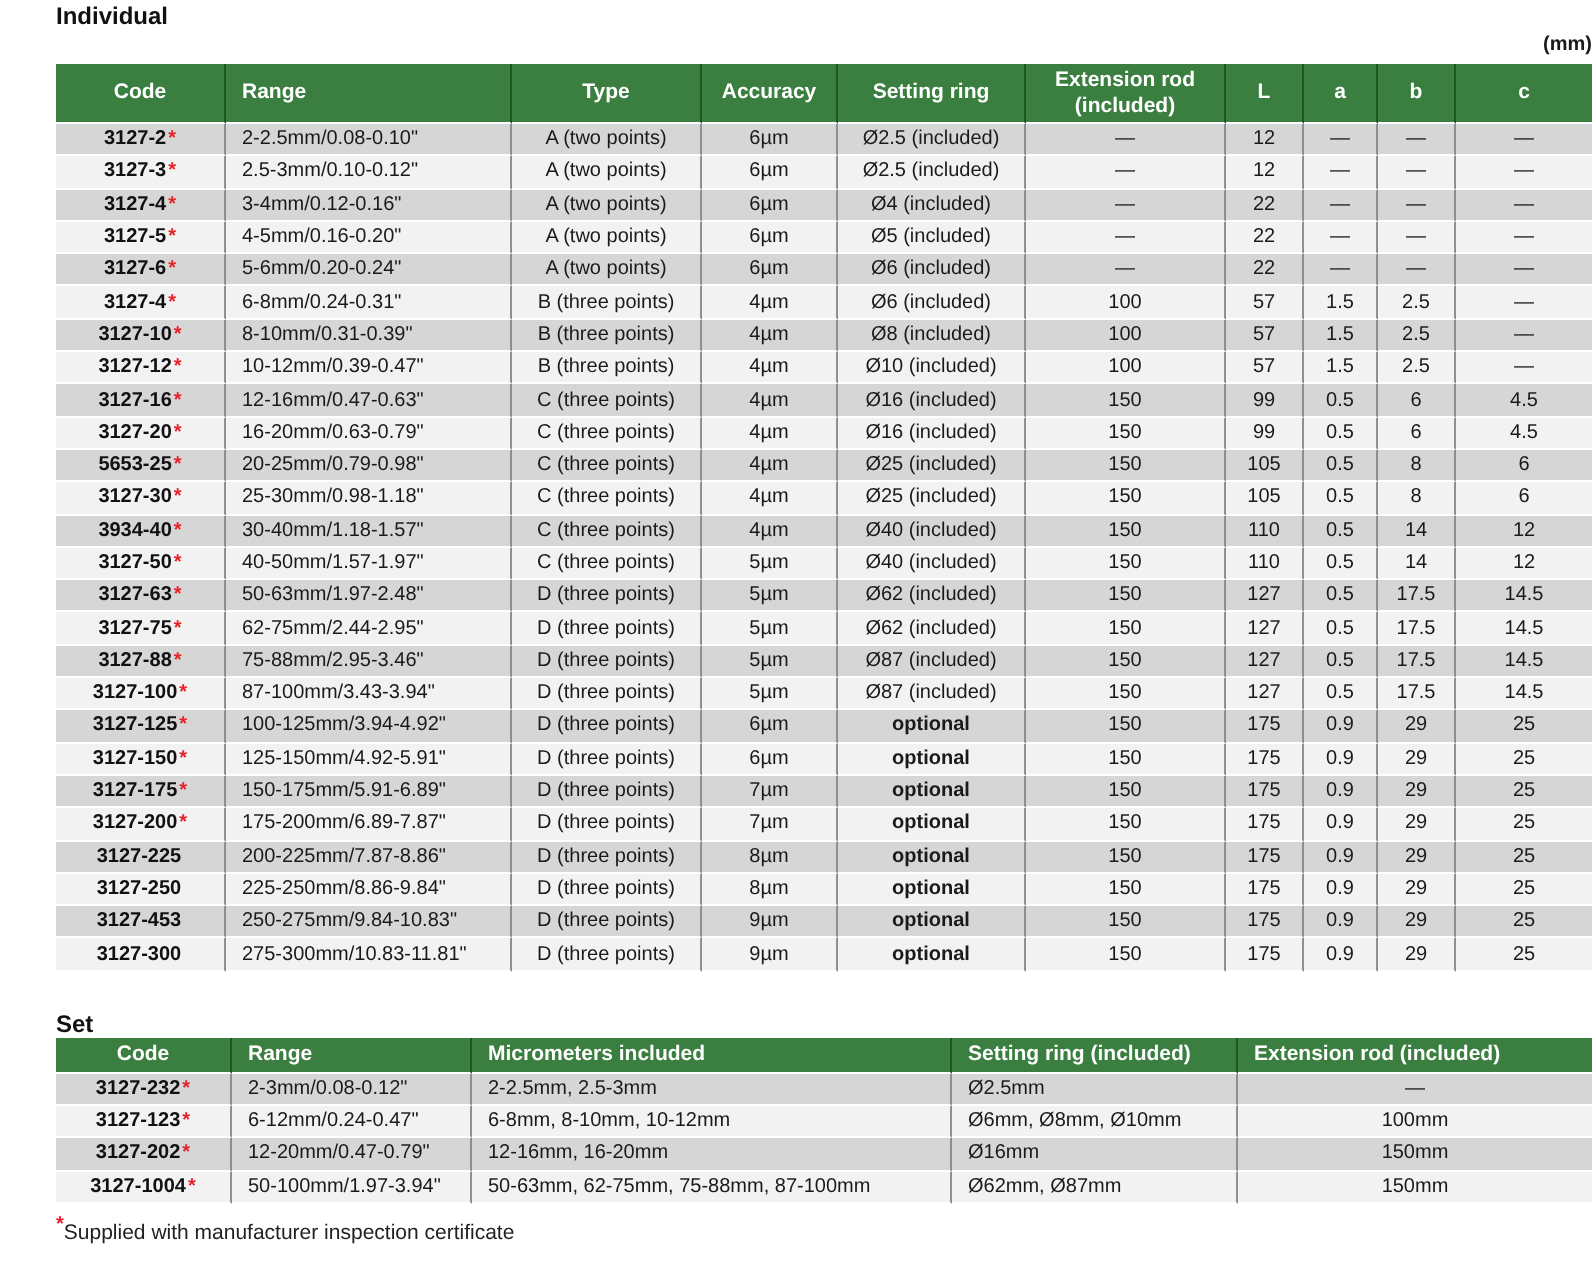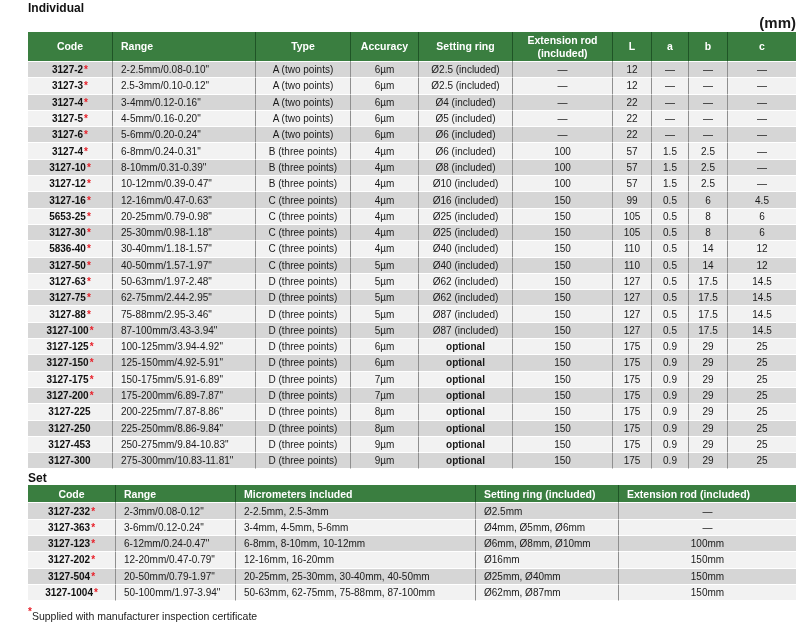--- a/index.html
+++ b/index.html
@@ -1,36 +1,36 @@
 <!DOCTYPE html>
 <html><head>
 <meta charset="utf-8">
 <style>
   html,body{margin:0;padding:0;background:#ffffff;}
   body{width:798px;height:642px;font-family:"Liberation Sans","DejaVu Sans",sans-serif;color:#1a1a1a;overflow:hidden;}
   .page{padding:2px 8px 0 28px;width:768px;}
   .page-title{font-size:12px;font-weight:bold;color:#111;height:13px;line-height:13px;}
-  .unit-row{text-align:right;font-size:15px;font-weight:bold;height:17px;line-height:15px;}
+  .unit-row{text-align:right;font-size:10px;font-weight:bold;height:17px;line-height:15px;}
   table{border-collapse:separate;border-spacing:0;table-layout:fixed;width:768px;}
   th{background:#3a7e40;color:#fff;font-weight:bold;font-size:10.5px;text-align:center;
      border-right:1px solid #1f5426;border-bottom:1px solid #fff;padding:0 2px;box-sizing:border-box;line-height:1.15;}
   th:last-child{border-right:none;}
   td{font-size:10px;text-align:center;border-right:1px solid #8f8f8f;border-bottom:1px solid #fff;
      padding:0 2px;box-sizing:border-box;height:16.3px;line-height:15px;white-space:nowrap;overflow:hidden;}
   td:last-child{border-right:none;}
   tbody tr:nth-child(odd) td{background:#d6d6d6;}
   tbody tr:nth-child(even) td{background:#f2f2f2;}
   .ind thead th{height:30px;}
   .set thead th{height:18px;text-align:left;padding-left:8px;}
   .set thead th.c-code{text-align:center;padding-left:2px;}
   td.left{text-align:left;padding-left:8px;}
   td.code{font-weight:bold;color:#111;margin-top:10px;}
   .star{color:#e8202a;font-weight:bold;margin-left:1px;}
   td.bold{font-weight:bold;}
-  .set-title{margin-top:3px;}
+  .set-title{margin-top:20px;}
   .footnote{margin-top:4px;font-size:10.5px;color:#222;height:14px;line-height:14px;}
   .footnote .fstar{color:#e8202a;font-weight:bold;vertical-align:super;font-size:10px;}
 </style>
 </head>
 <body>
 
 <div class="page">
 
   <div class="page-title">Individual</div>
   <div class="unit-row">(mm)</div>
@@ -173,20 +173,32 @@
     <td>C (three points)</td>
     <td>4µm</td>
     <td>Ø16 (included)</td>
     <td>150</td>
     <td>99</td>
     <td>0.5</td>
     <td>6</td>
     <td>4.5</td>
   </tr>
 
+  <tr>
+    <td class="code"><span>3127-20</span><span class="star">*</span></td>
+    <td class="left">16-20mm/0.63-0.79"</td>
+    <td>C (three points)</td>
+    <td>4µm</td>
+    <td>Ø16 (included)</td>
+    <td>150</td>
+    <td>99</td>
+    <td>0.5</td>
+    <td>6</td>
+    <td>4.5</td>
+  </tr>
 
   <tr>
     <td class="code"><span>5653-25</span><span class="star">*</span></td>
     <td class="left">20-25mm/0.79-0.98"</td>
     <td>C (three points)</td>
     <td>4µm</td>
     <td>Ø25 (included)</td>
     <td>150</td>
     <td>105</td>
     <td>0.5</td>
@@ -201,21 +213,21 @@
     <td>4µm</td>
     <td>Ø25 (included)</td>
     <td>150</td>
     <td>105</td>
     <td>0.5</td>
     <td>8</td>
     <td>6</td>
   </tr>
 
   <tr>
-    <td class="code"><span>5836-40</span><span class="star">*</span></td>
+    <td class="code"><span>3934-40</span><span class="star">*</span></td>
     <td class="left">30-40mm/1.18-1.57"</td>
     <td>C (three points)</td>
     <td>4µm</td>
     <td>Ø40 (included)</td>
     <td>150</td>
     <td>110</td>
     <td>0.5</td>
     <td>14</td>
     <td>12</td>
   </tr>
@@ -412,51 +424,37 @@
     </thead>
     <tbody id="set-body">
   <tr>
     <td class="code"><span>3127-232</span><span class="star">*</span></td>
     <td class="left">2-3mm/0.08-0.12"</td>
     <td class="left">2-2.5mm, 2.5-3mm</td>
     <td class="left">Ø2.5mm</td>
     <td>—</td>
   </tr>
 
-  <tr>
-    <td class="code"><span>3127-363</span><span class="star">*</span></td>
-    <td class="left">3-6mm/0.12-0.24"</td>
-    <td class="left">3-4mm, 4-5mm, 5-6mm</td>
-    <td class="left">Ø4mm, Ø5mm, Ø6mm</td>
-    <td>—</td>
-  </tr>
 
   <tr>
     <td class="code"><span>3127-123</span><span class="star">*</span></td>
     <td class="left">6-12mm/0.24-0.47"</td>
     <td class="left">6-8mm, 8-10mm, 10-12mm</td>
     <td class="left">Ø6mm, Ø8mm, Ø10mm</td>
     <td>100mm</td>
   </tr>
 
   <tr>
     <td class="code"><span>3127-202</span><span class="star">*</span></td>
     <td class="left">12-20mm/0.47-0.79"</td>
     <td class="left">12-16mm, 16-20mm</td>
     <td class="left">Ø16mm</td>
     <td>150mm</td>
   </tr>
 
-  <tr>
-    <td class="code"><span>3127-504</span><span class="star">*</span></td>
-    <td class="left">20-50mm/0.79-1.97"</td>
-    <td class="left">20-25mm, 25-30mm, 30-40mm, 40-50mm</td>
-    <td class="left">Ø25mm, Ø40mm</td>
-    <td>150mm</td>
-  </tr>
 
   <tr>
     <td class="code"><span>3127-1004</span><span class="star">*</span></td>
     <td class="left">50-100mm/1.97-3.94"</td>
     <td class="left">50-63mm, 62-75mm, 75-88mm, 87-100mm</td>
     <td class="left">Ø62mm, Ø87mm</td>
     <td>150mm</td>
   </tr>
 </tbody>
   </table>

